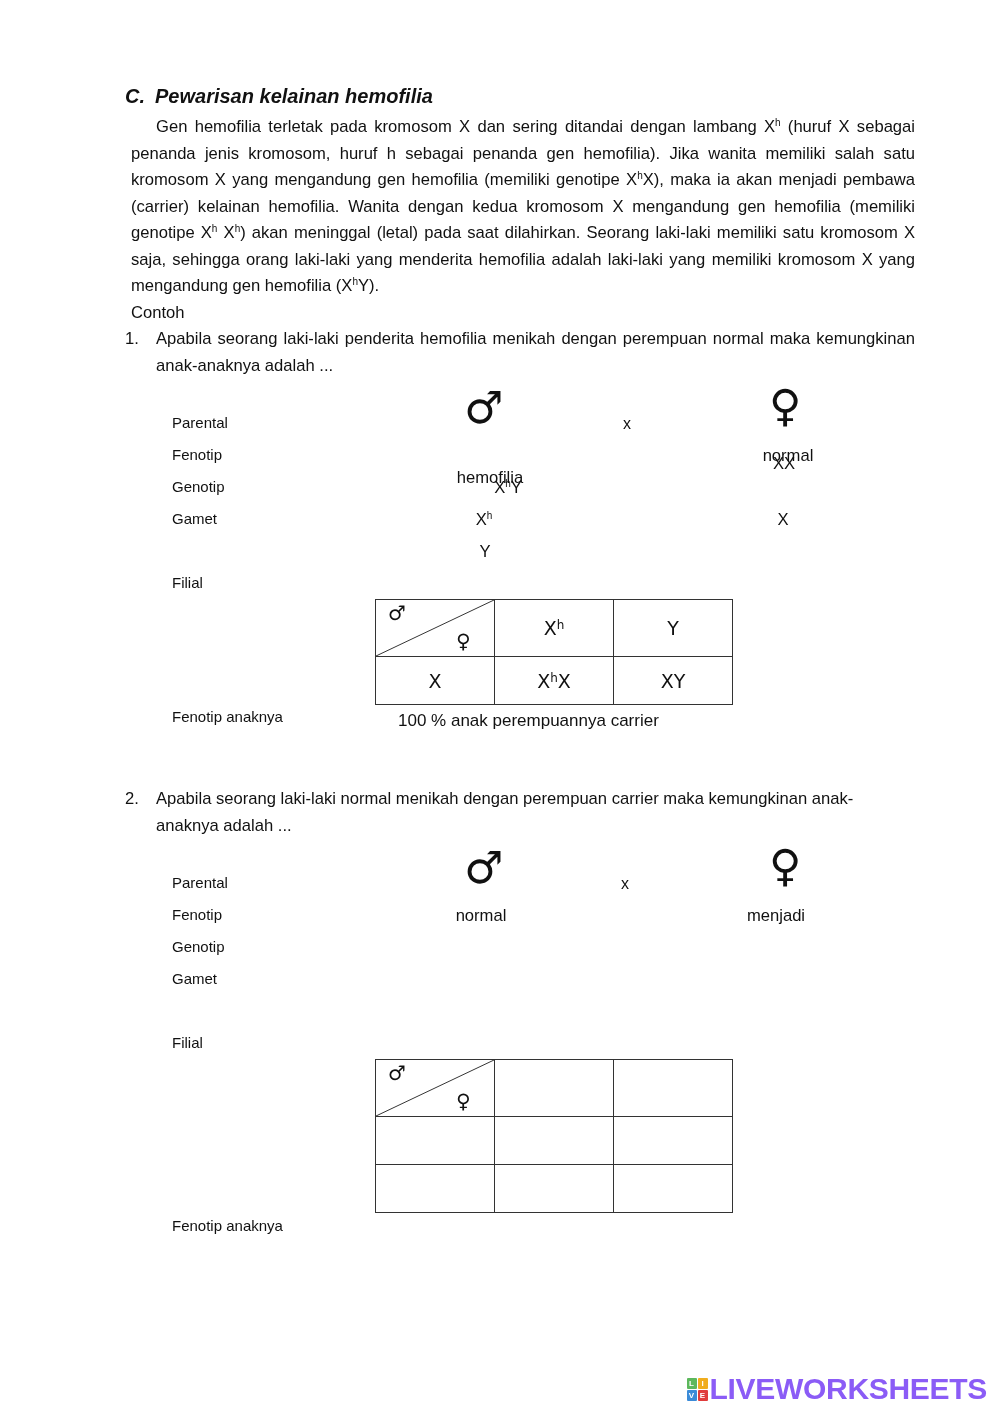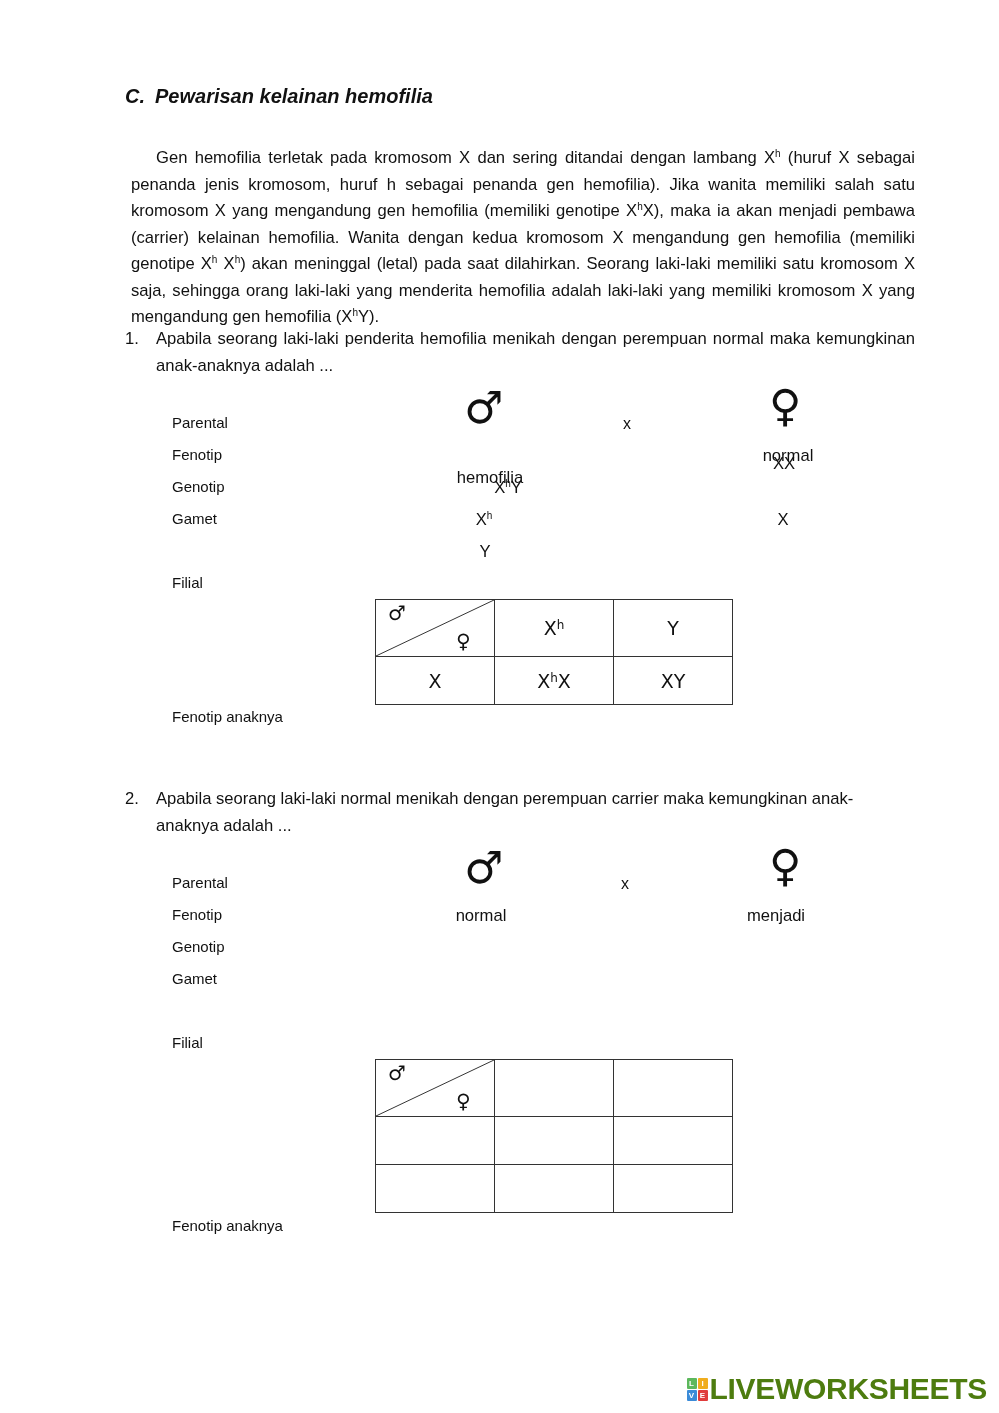--- a/index.html
+++ b/index.html
@@ -6,21 +6,21 @@
     body {
       width: 999px; height: 1413px; position: relative; overflow: hidden;
       font-family: "Liberation Sans", sans-serif; color: #111;
     }
     .abs { position: absolute; }
     .heading {
       left: 125px; top: 85px; font-size: 20px; font-weight: bold; font-style: italic;
     }
     .heading .num { display: inline-block; width: 30px; }
     .para {
-      left: 131px; top: 114px; width: 784px; text-align: justify; font-size: 16.6px; line-height: 26.5px; margin-top: 31px;
+      left: 131px; top: 114px; width: 784px; text-align: justify; font-size: 16.6px; line-height: 26.5px;
     }
     .para p { margin: 0; }
     .para .indent { text-indent: 25px; }
     sup { font-size: 10px; vertical-align: 6px; line-height: 0; }
     .q { left: 125px; width: 790px; font-size: 16.6px; line-height: 26.5px; }
     .q .n { position: absolute; left: 0; top: 0; }
     .q .body { margin-left: 31px; text-align: justify; }
     .lbl { left: 172px; font-size: 15px; }
     .center { text-align: center; width: 120px; margin-left: -60px; font-size: 16.6px; }
     .sym { font-size: 44px; line-height: 44px; text-align: center; width: 60px; margin-left: -30px; font-family: "DejaVu Sans", sans-serif; }
@@ -29,31 +29,32 @@
     }
     table.punnett td {
       border: 1.3px solid #333; width: 118px; text-align: center; font-size: 19px; padding: 0; position: relative;
     }
     .diag { position: absolute; left: 0; top: 0; width: 100%; height: 100%; }
     .corner-m { position: absolute; left: 12px; top: 2px; font-size: 20px; line-height: 22px; }
     .corner-f { position: absolute; left: 80px; top: 30px; font-size: 20px; line-height: 22px; }
     .logo { right: 12px; top: 1372px; height: 34px; display: flex; align-items: center; }
     .logo-blocks { display: grid; grid-template-columns: 10px 10px; grid-template-rows: 11px 11px; gap: 1px; margin-right: 2px; }
     .logo-blocks span { display: block; color: #fff; font-size: 8px; font-weight: bold; text-align: center; line-height: 11px; border-radius: 1px; }
-    .logo-text { font-family: "Liberation Sans", sans-serif; font-weight: bold; font-size: 30px; color: #4d7c0f; letter-spacing: -0.3px; }
+    .logo-text { font-family: "Liberation Sans", sans-serif; font-weight: bold; font-size: 30px; color: #8b5cf6; letter-spacing: -0.3px; }
   </style>
 </head>
 <body>
 
 <div class="abs heading">
   <span class="num">C.</span><span>Pewarisan kelainan hemofilia</span>
 </div>
 
 <div class="abs para">
   <p class="indent"><span>Gen hemofilia terletak pada kromosom X dan sering ditandai dengan lambang X</span><sup>h</sup><span> (huruf X sebagai penanda jenis kromosom, huruf h sebagai penanda gen hemofilia). Jika wanita memiliki salah satu kromosom X yang mengandung gen hemofilia (memiliki genotipe X</span><sup>h</sup><span>X), maka ia akan menjadi pembawa (carrier) kelainan hemofilia. Wanita dengan kedua kromosom X mengandung gen hemofilia (memiliki genotipe X</span><sup>h</sup><span> X</span><sup>h</sup><span>) akan meninggal (letal) pada saat dilahirkan. Seorang laki-laki memiliki satu kromosom X saja, sehingga orang laki-laki yang menderita hemofilia adalah laki-laki yang memiliki kromosom X yang mengandung gen hemofilia (X</span><sup>h</sup><span>Y).</span></p>
+  <p>Contoh</p>
 </div>
 
 <div class="abs q" style="top:326px;">
   <span class="n">1.</span>
   <div class="body">Apabila seorang laki-laki penderita hemofilia menikah dengan perempuan normal maka kemungkinan anak-anaknya adalah ...</div>
 </div>
 
 <div class="abs sym" style="left:484px; top:386px;">♂</div>
 <div class="abs sym" style="left:785px; top:384px;">♀</div>
 
@@ -91,20 +92,21 @@
   <tr style="height:48px;">
     <td>X</td>
     <td><span>X</span><sup style="font-size:12px;">h</sup><span>X</span></td>
     <td>XY</td>
   </tr>
 </tbody>
   </table>
 
 <div class="abs lbl" style="top:708px;">Fenotip anaknya</div>
 <div class="abs" style="left:398px; top:708px; font-size:17px; line-height:26.5px;">
+  <div>100 % anak perempuannya carrier</div>
 </div>
 
 <div class="abs q" style="top:786px;">
   <span class="n">2.</span>
   <div class="body" style="text-align:left;">Apabila seorang laki-laki normal menikah dengan perempuan carrier maka kemungkinan anak-anaknya adalah ...</div>
 </div>
 
 <div class="abs sym" style="left:484px; top:846px;">♂</div>
 <div class="abs sym" style="left:785px; top:844px;">♀</div>
 

